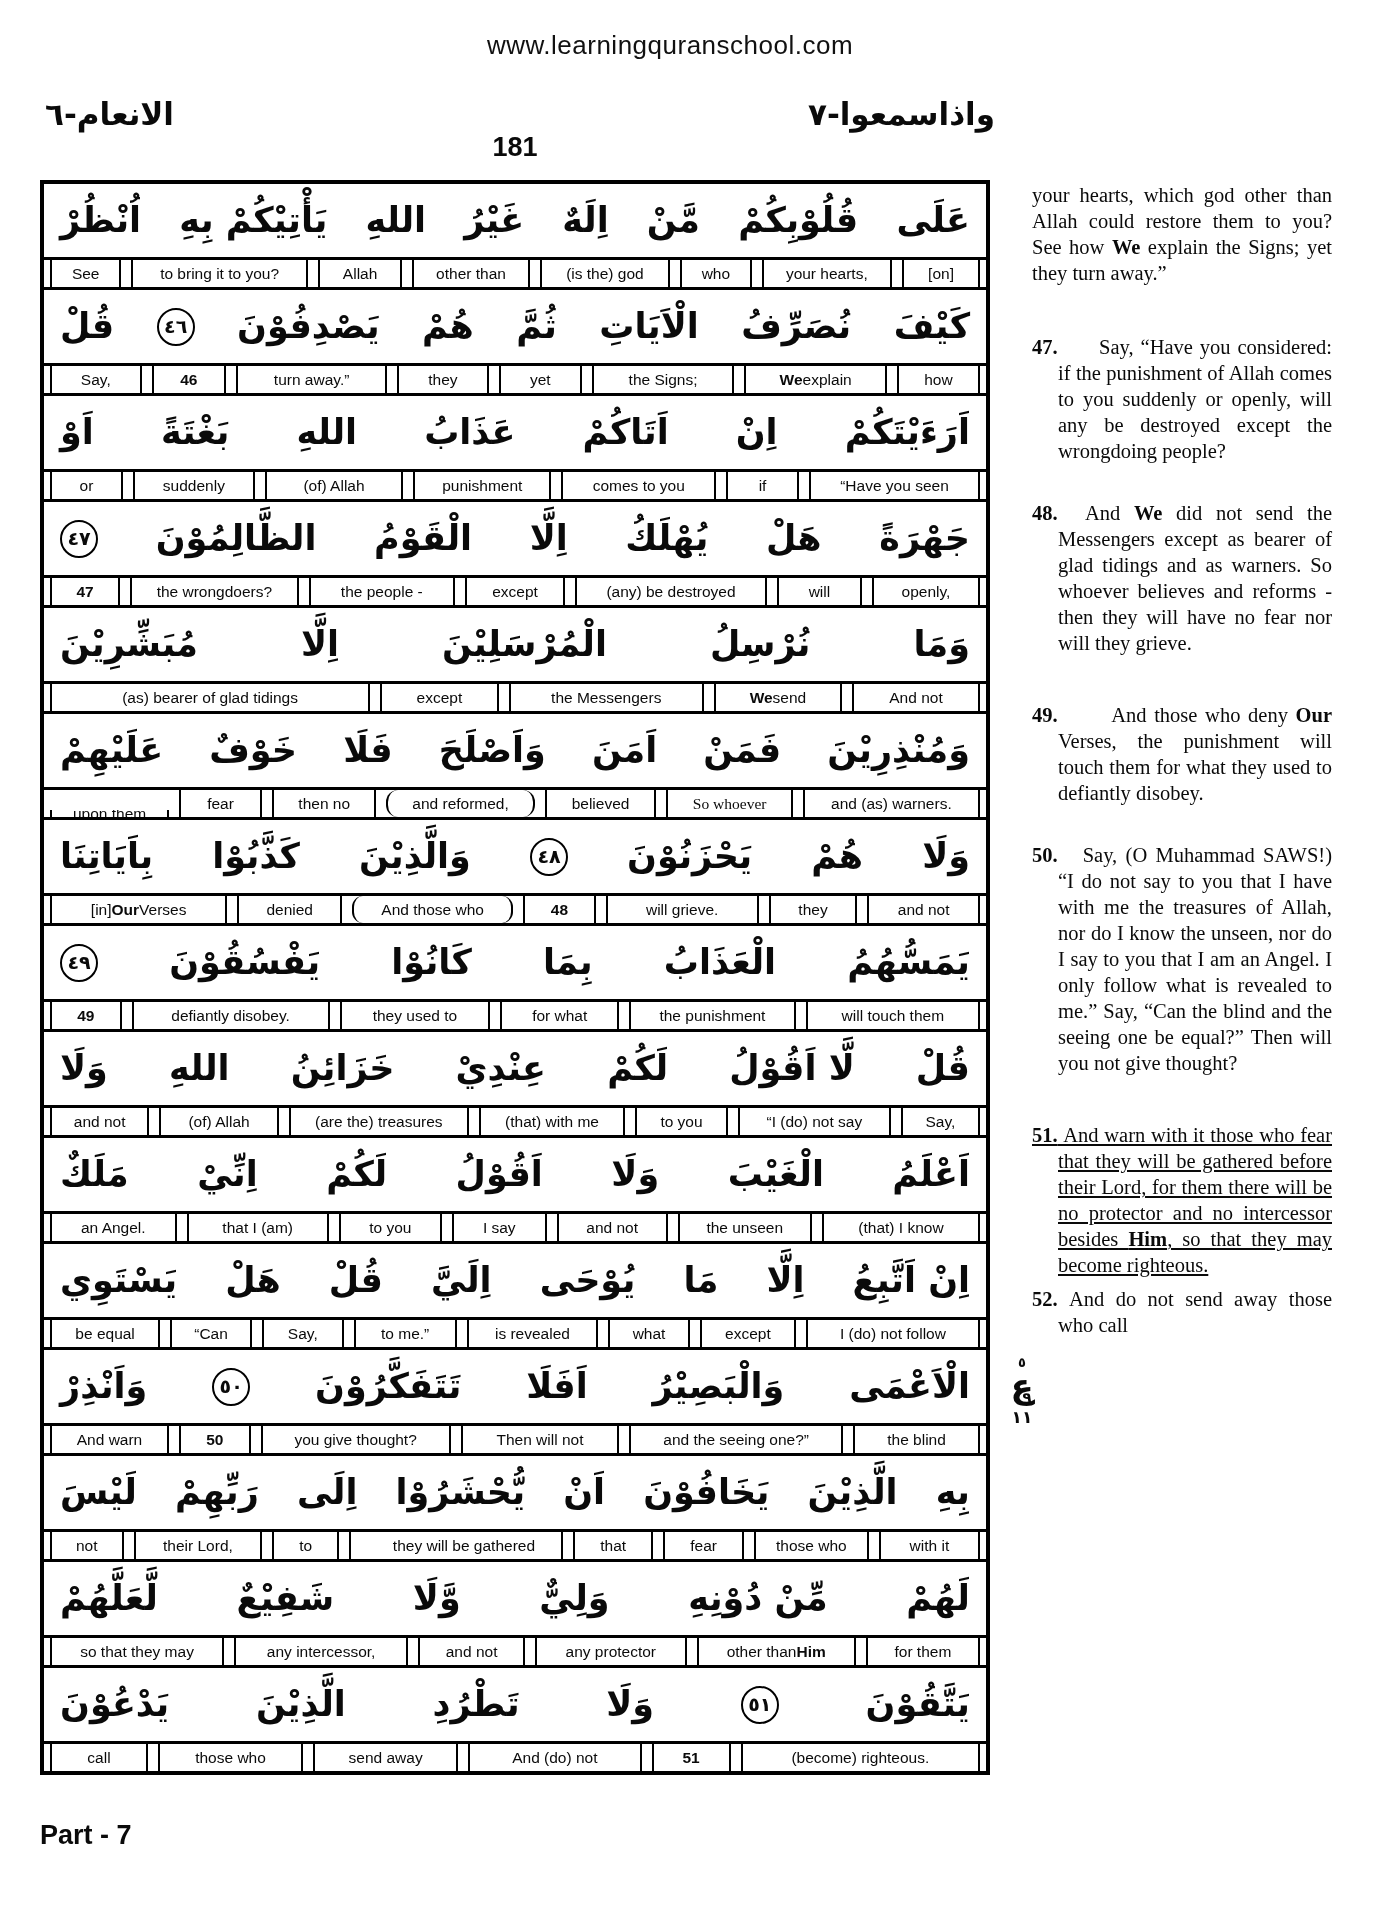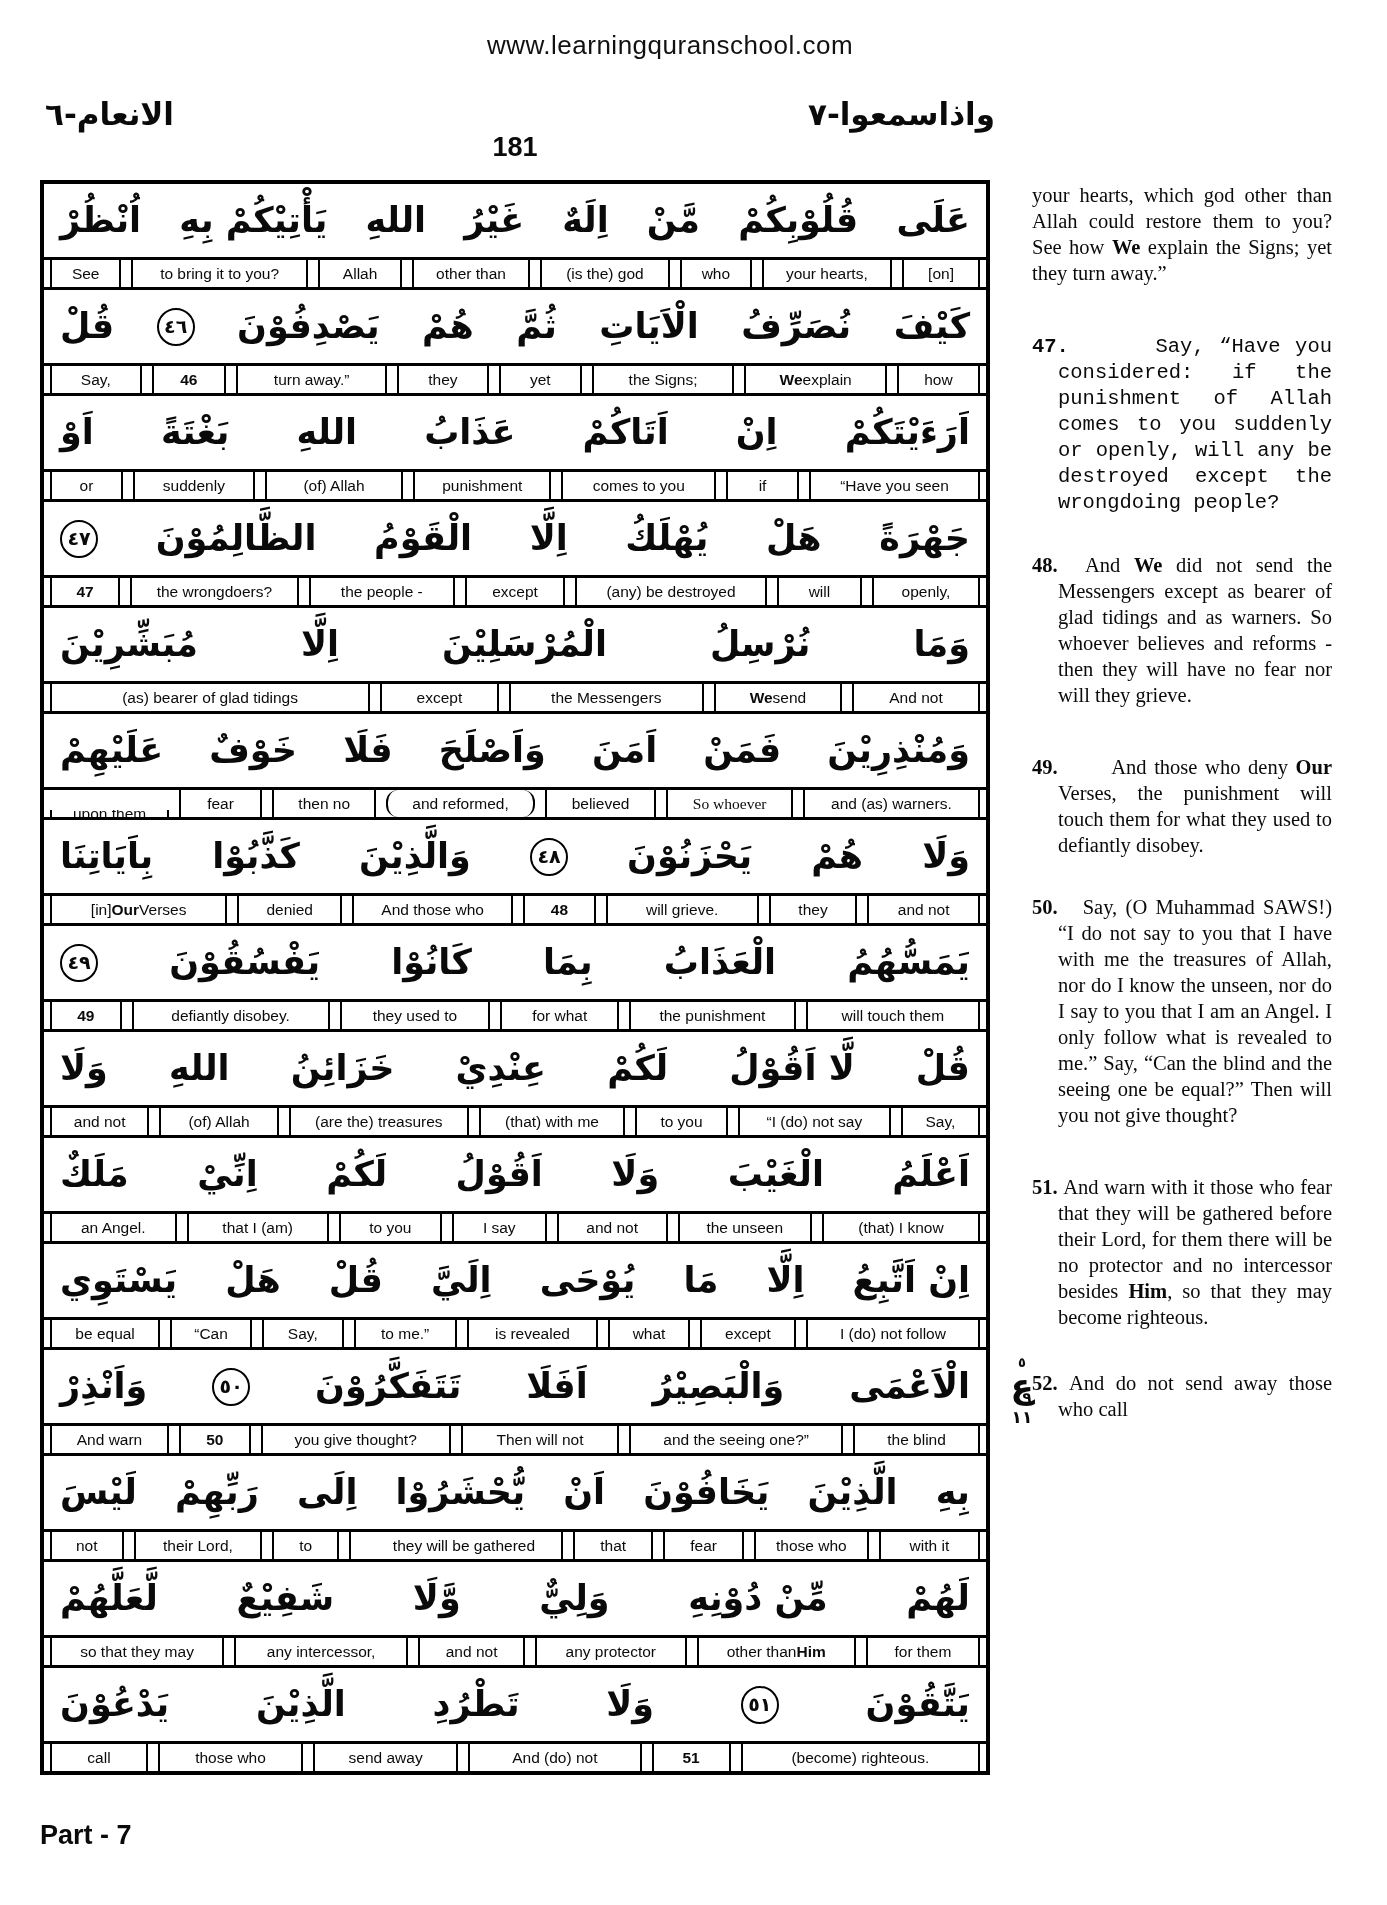--- a/index.html
+++ b/index.html
@@ -70,25 +70,25 @@
   .ruku .r-bottom{font-size:17px;margin-top:6px;}
   
   .trans-col{
     position:absolute;top:182px;left:1032px;width:300px;
     font-family:"Liberation Serif",serif;
     font-size:20.5px;line-height:26px;text-align:justify;
   }
   .trans-p{margin:0 0 40px;padding-left:26px;text-indent:-26px;}
   .trans-p.no-num{padding-left:0;text-indent:0;}
   .trans-p:nth-of-type(1){margin-bottom:48px;}
-  .trans-p:nth-of-type(2){margin-bottom:36px;font-family:Liberation Mono, monospace;}
+  .trans-p:nth-of-type(2){margin-bottom:36px;}
   .trans-p:nth-of-type(3){margin-bottom:46px;}
   .trans-p:nth-of-type(4){margin-bottom:36px;}
   .trans-p:nth-of-type(5){margin-bottom:46px;}
-  .trans-p:nth-of-type(6){margin-bottom:40px;}
+  .trans-p:nth-of-type(6){margin-bottom:8px;text-decoration:underline;}
   .trans-p:last-of-type{margin-bottom:0;}
   
   .footer{
     position:absolute;top:1820px;left:40px;width:950px;
     display:flex;justify-content:space-between;
     font-size:27px;font-weight:bold;
   }
   .footer .part{margin-right:42px;}
 </style>
 </head>
@@ -220,21 +220,21 @@
         <span class="ar-word">هُمْ</span>
         <span class="ar-word">يَحْزَنُوْنَ</span>
         <span class="verse-circle">٤٨</span>
         <span class="ar-word">وَالَّذِيْنَ</span>
         <span class="ar-word">كَذَّبُوْا</span>
         <span class="ar-word">بِاَيَاتِنَا</span>
       </div>
       <div class="en-row">
         <span class="en-cell" style="flex-grow: 18;">[in] <b>Our</b> Verses</span>
         <span class="en-cell" style="flex-grow: 9;">denied</span>
-        <span class="en-cell" style="flex-grow: 16;">And those who</span>
+        <span class="en-cell" style="flex-grow: 16; border-radius: 11px;">And those who</span>
         <span class="en-cell" style="flex-grow: 5;">
           <b>48</b>
         </span>
         <span class="en-cell" style="flex-grow: 15;">will grieve.</span>
         <span class="en-cell" style="flex-grow: 7;">they</span>
         <span class="en-cell" style="flex-grow: 10;">and not</span>
       </div>
       <div class="ar-row" dir="rtl">
         <span class="ar-word">يَمَسُّهُمُ</span>
         <span class="ar-word">الْعَذَابُ</span>

